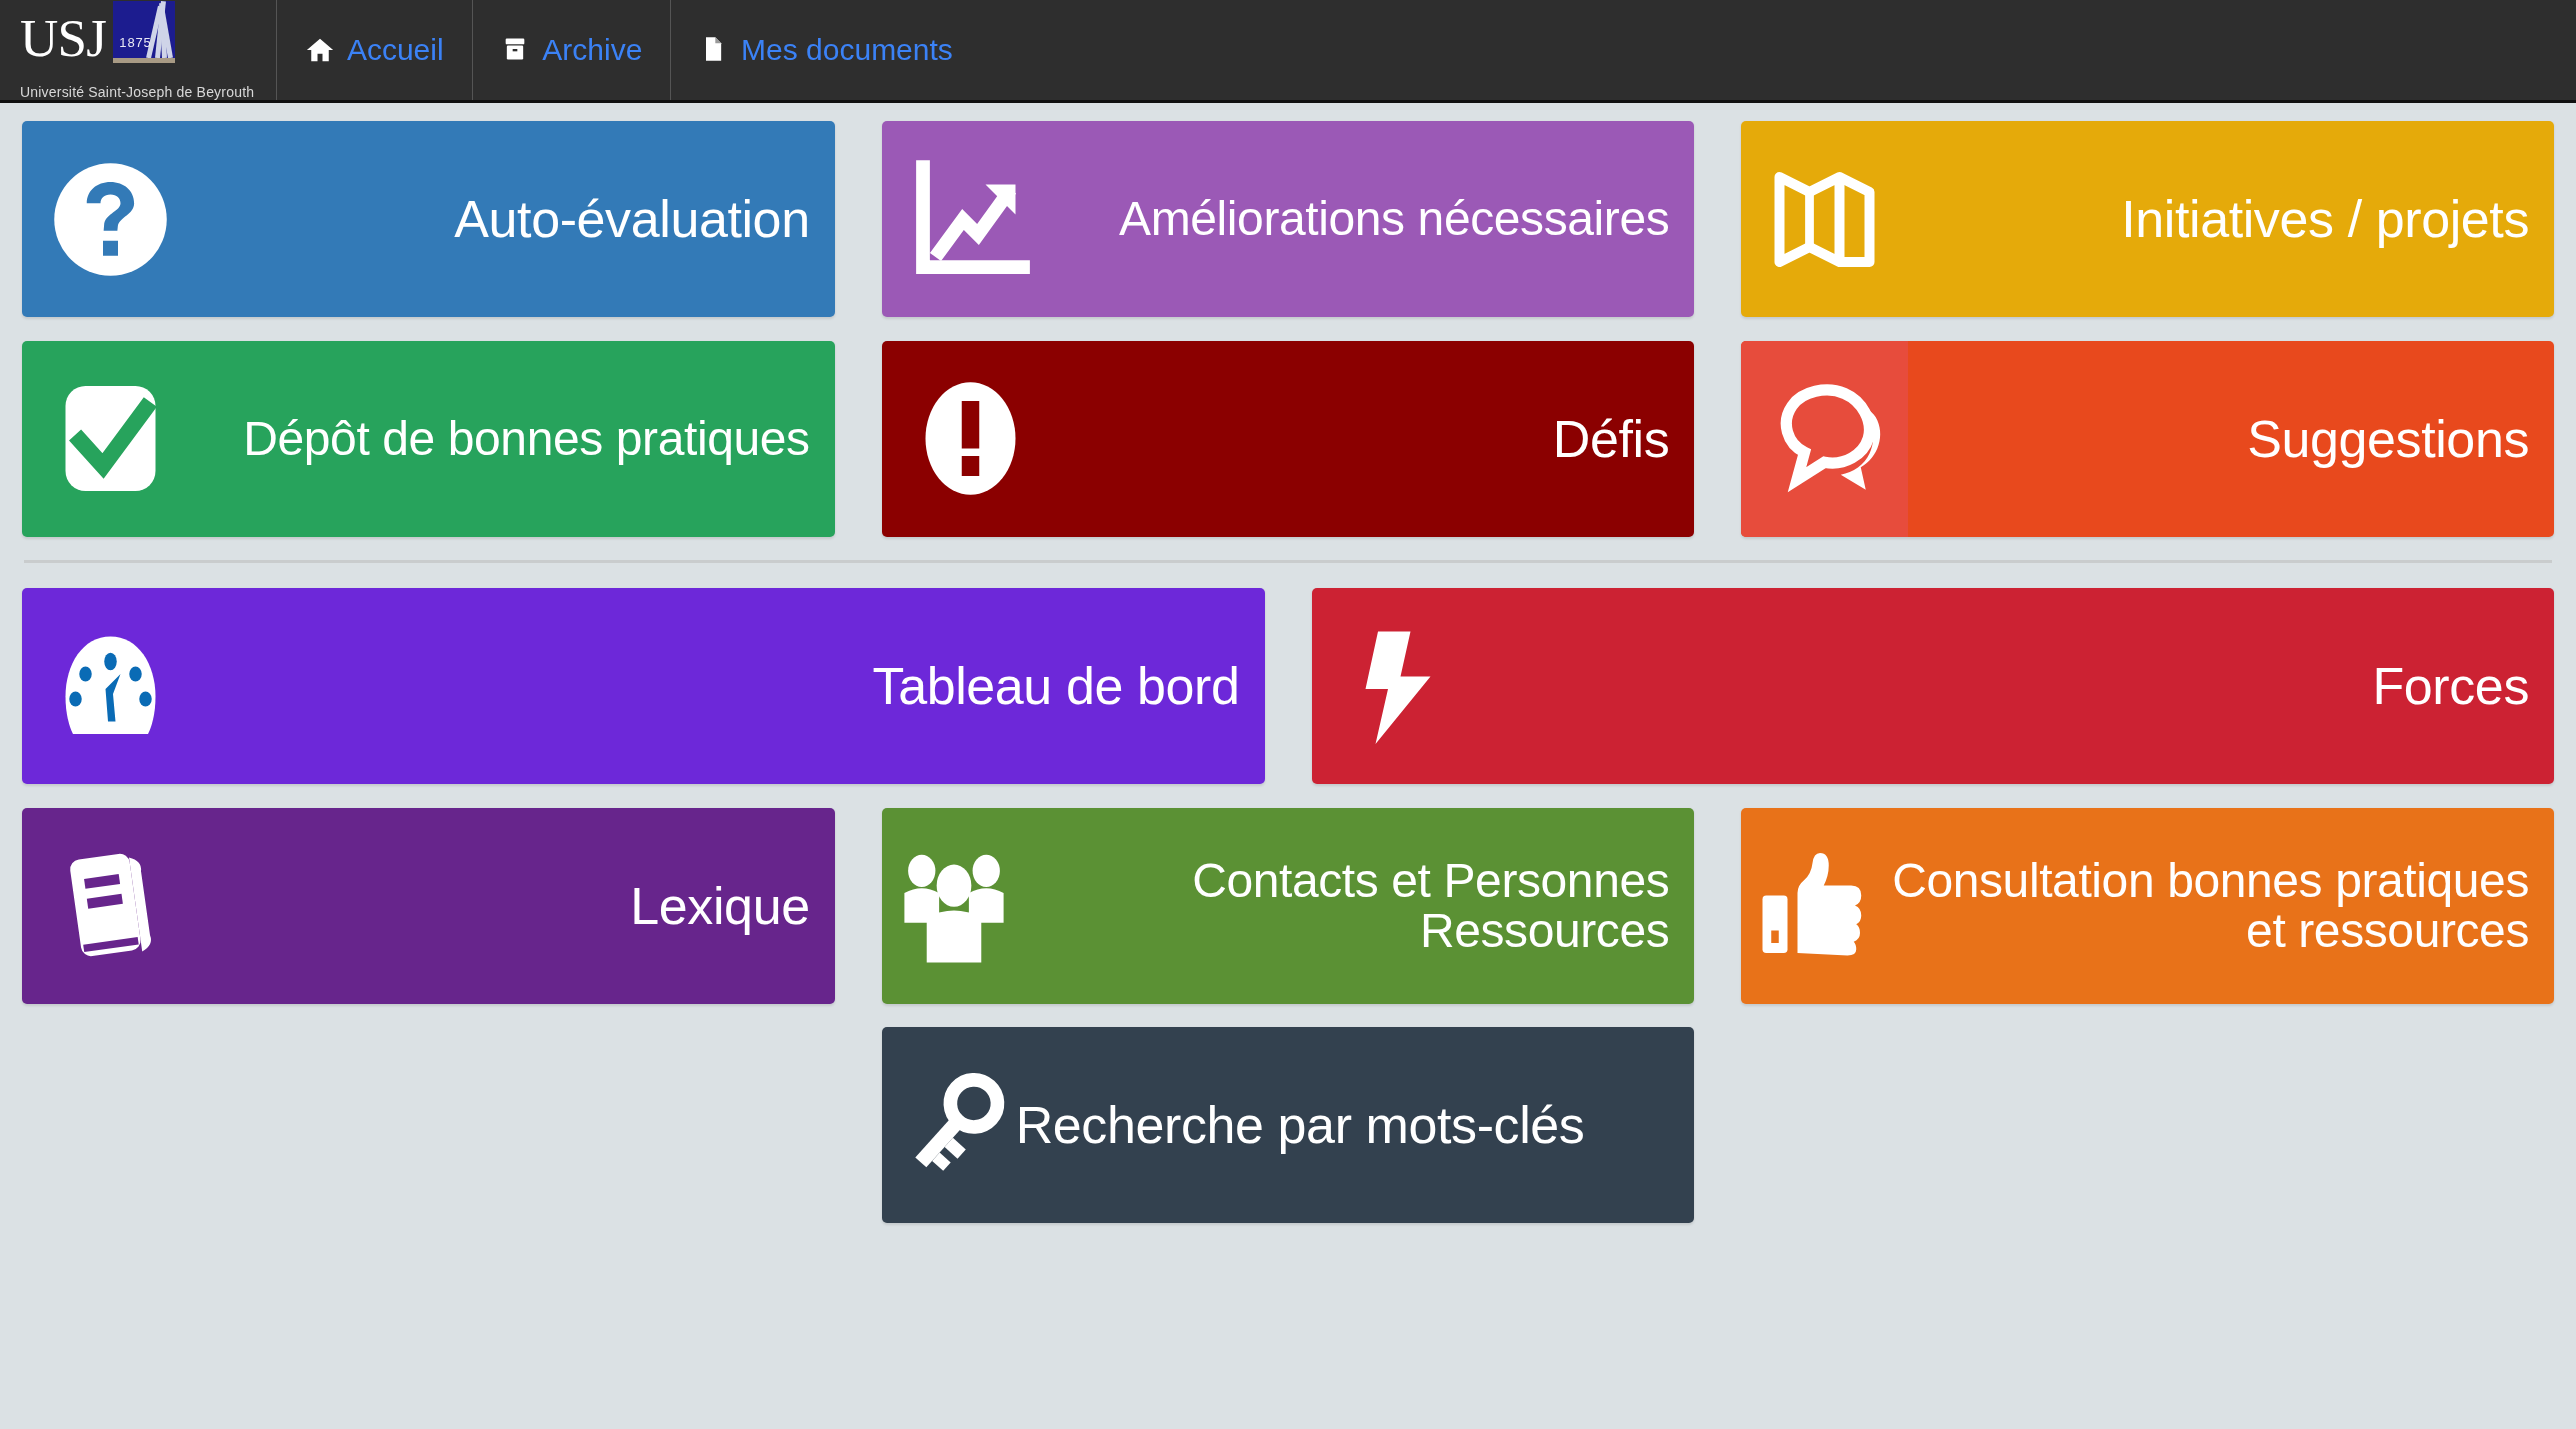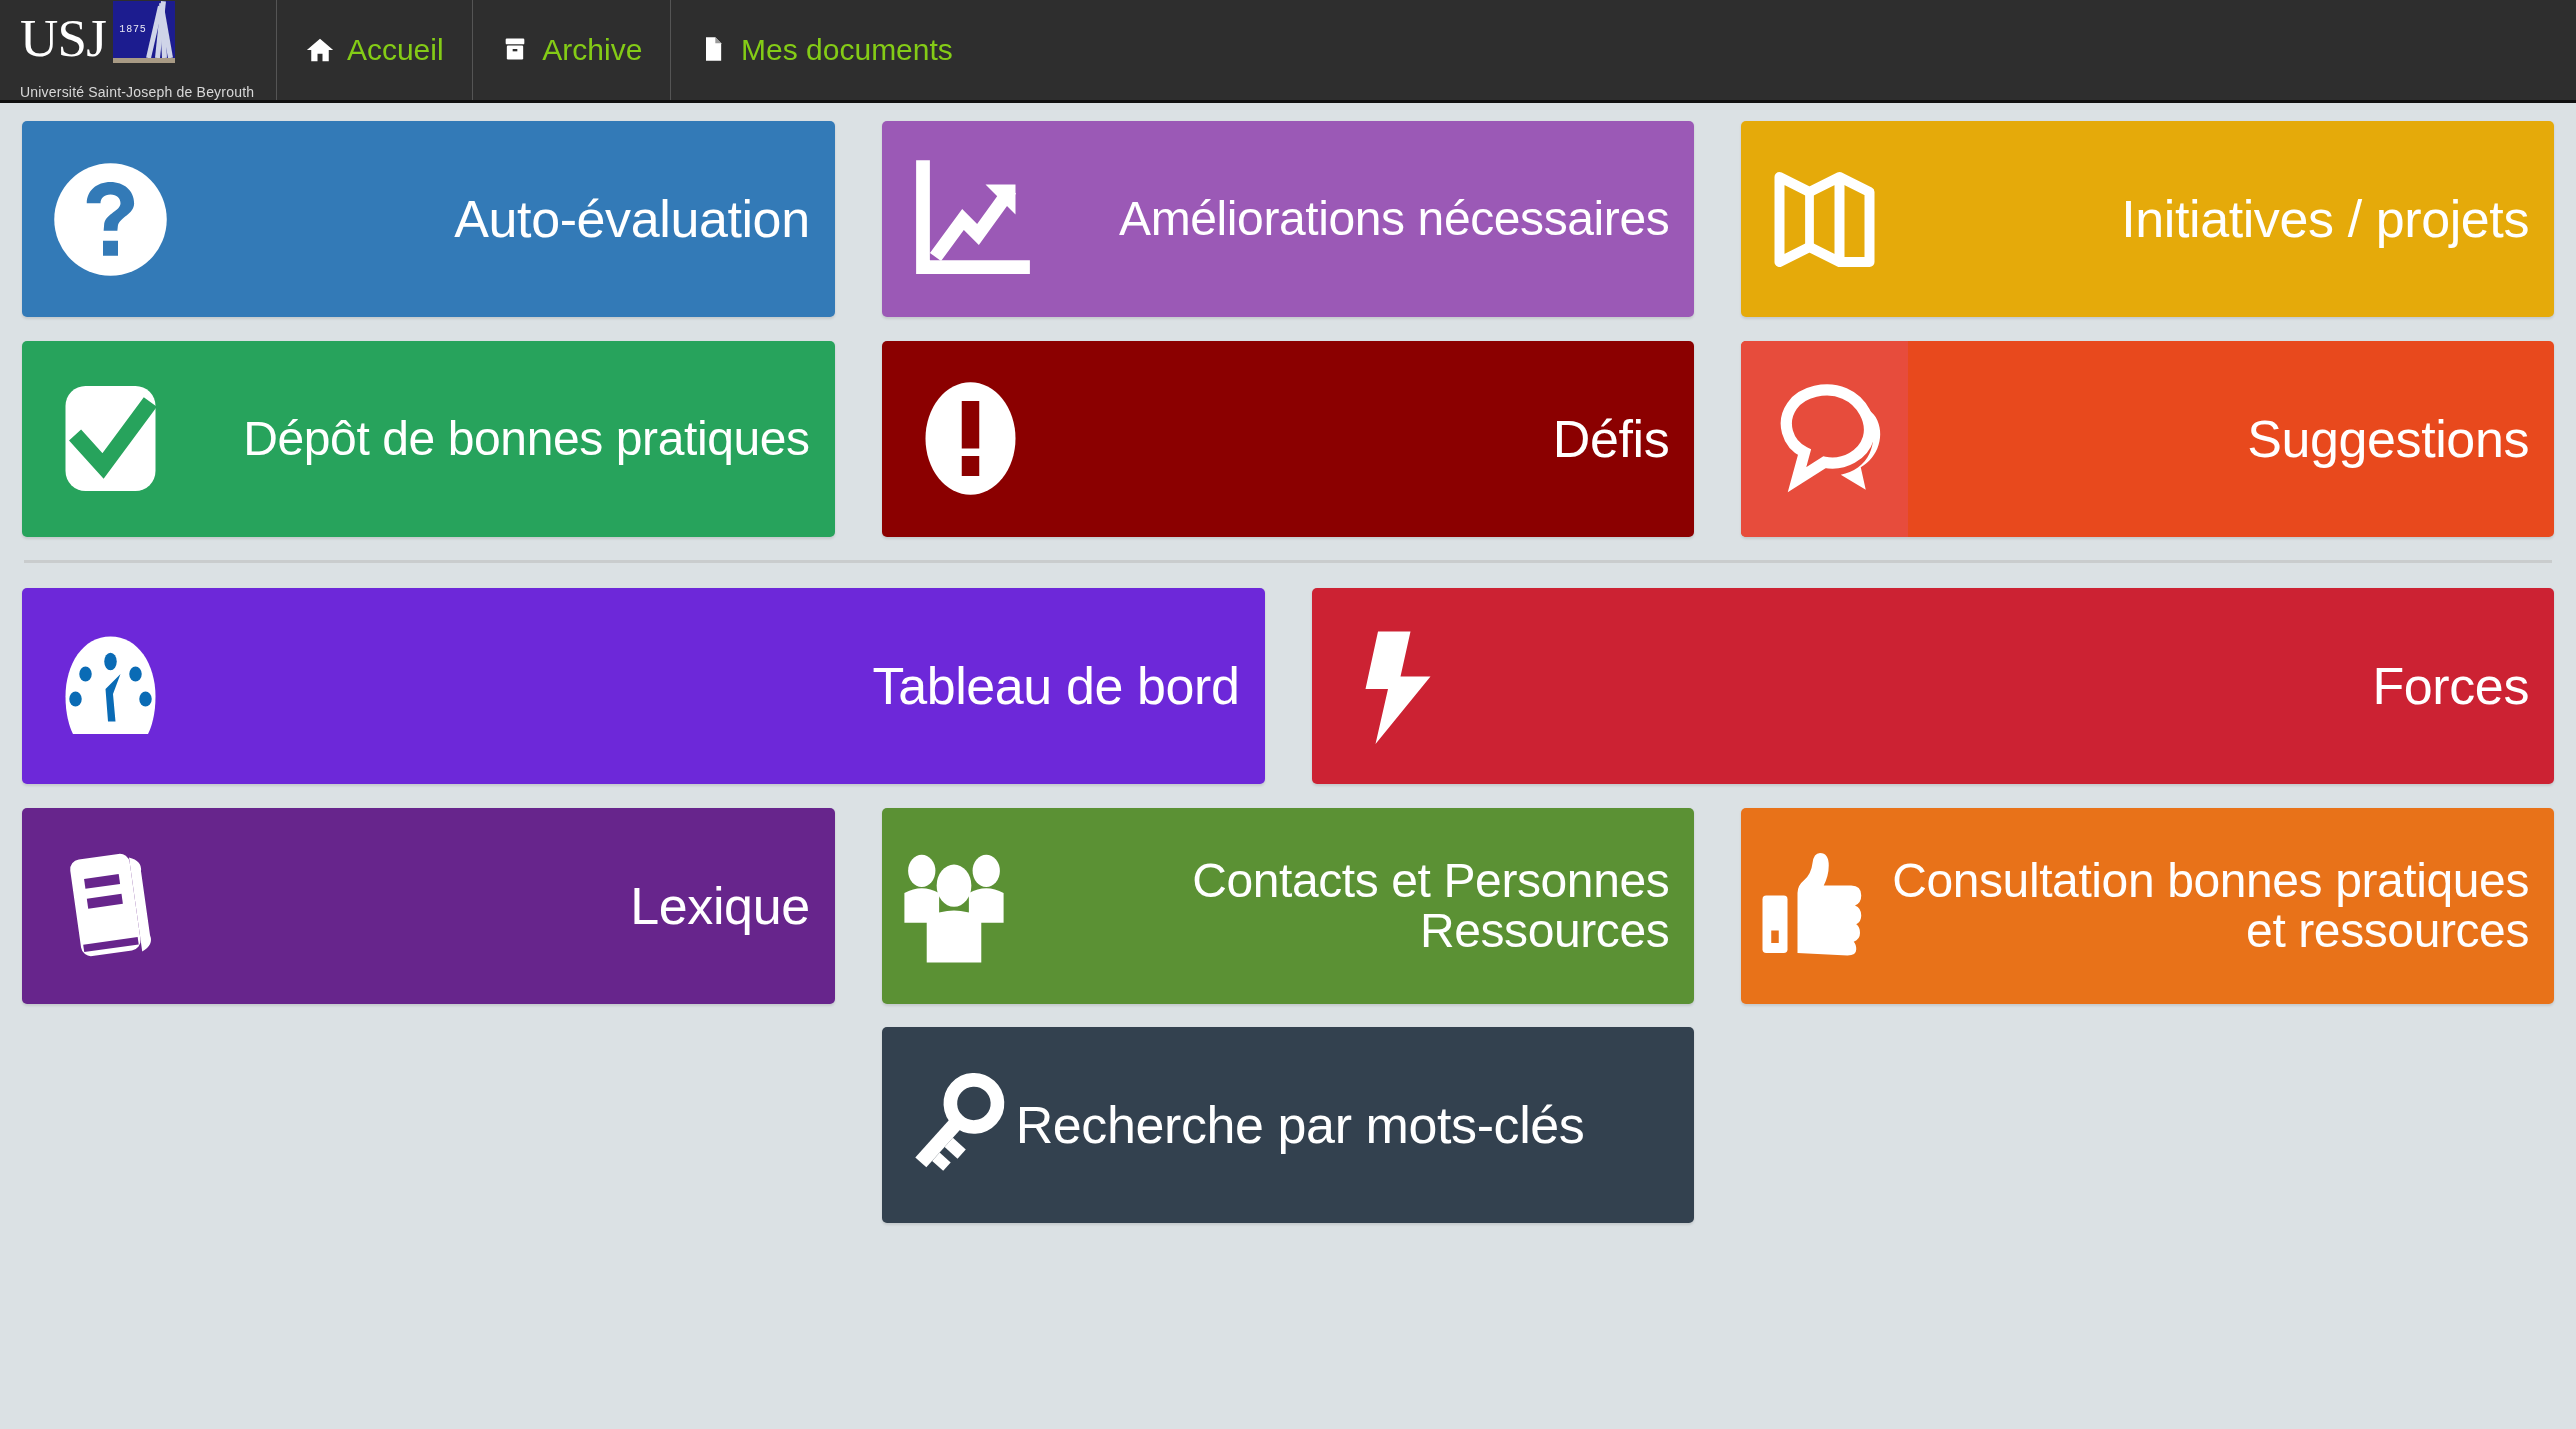--- a/index.html
+++ b/index.html
@@ -43,39 +43,39 @@
   }
   .brand-emblem .beam {
     position: absolute;
     width: 5px;
     background: #cfd4e8;
     bottom: 0;
     transform-origin: bottom center;
   }
   .brand-emblem .yr {
     position: absolute;
-    left: 6.7px; bottom: 23px;
+    left: 6.7px; bottom: 8px;
     color: #e8e8f4;
-    font-size: 10px;
-    font-family: Liberation Mono, monospace;
+    font-size: 13px;
+    font-family: Liberation Sans, sans-serif;
     letter-spacing: 0.8px;
   }
   .brand-sub {
     color: #d8d8d8;
     font-size: 14px;
     margin-top: 21px;
     letter-spacing: 0.2px;
     white-space: nowrap;
   }
   .nav-item {
     display: flex;
     align-items: center;
     gap: 11.7px;
     padding: 0 28px;
-    color: #84cc16;
+    color: #3b82f6;
     font-size: 30px;
     border-left: 1.7px solid #555;
     height: 100%;
     cursor: pointer;
     white-space: nowrap;
   }
   .nav-ico { width: 30px; height: 30px; display: block; }
 
   
   #content { padding: 18.4px 22px 0 22px; }

